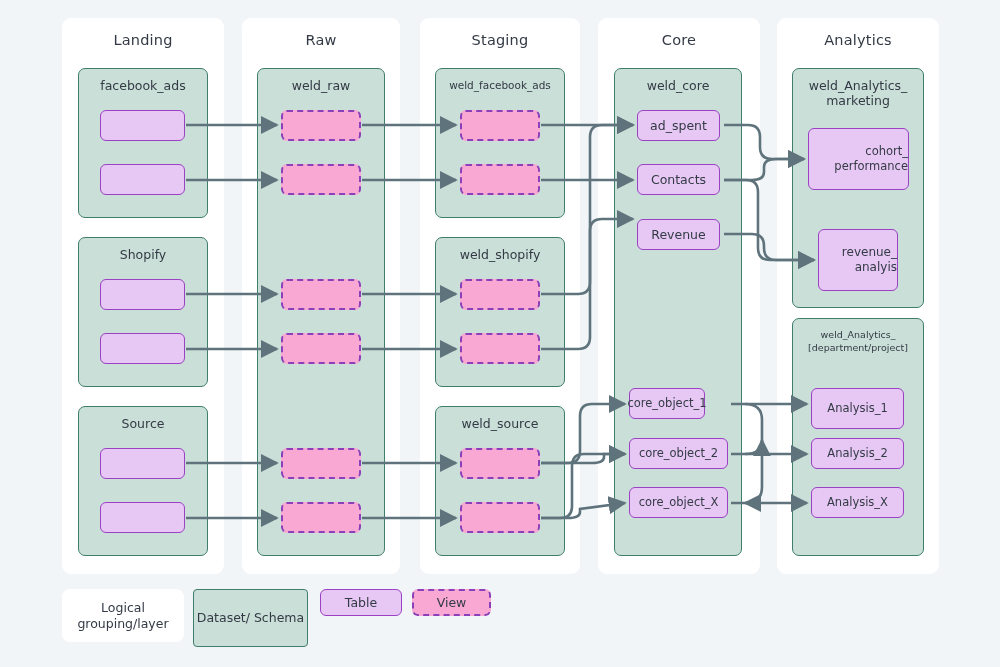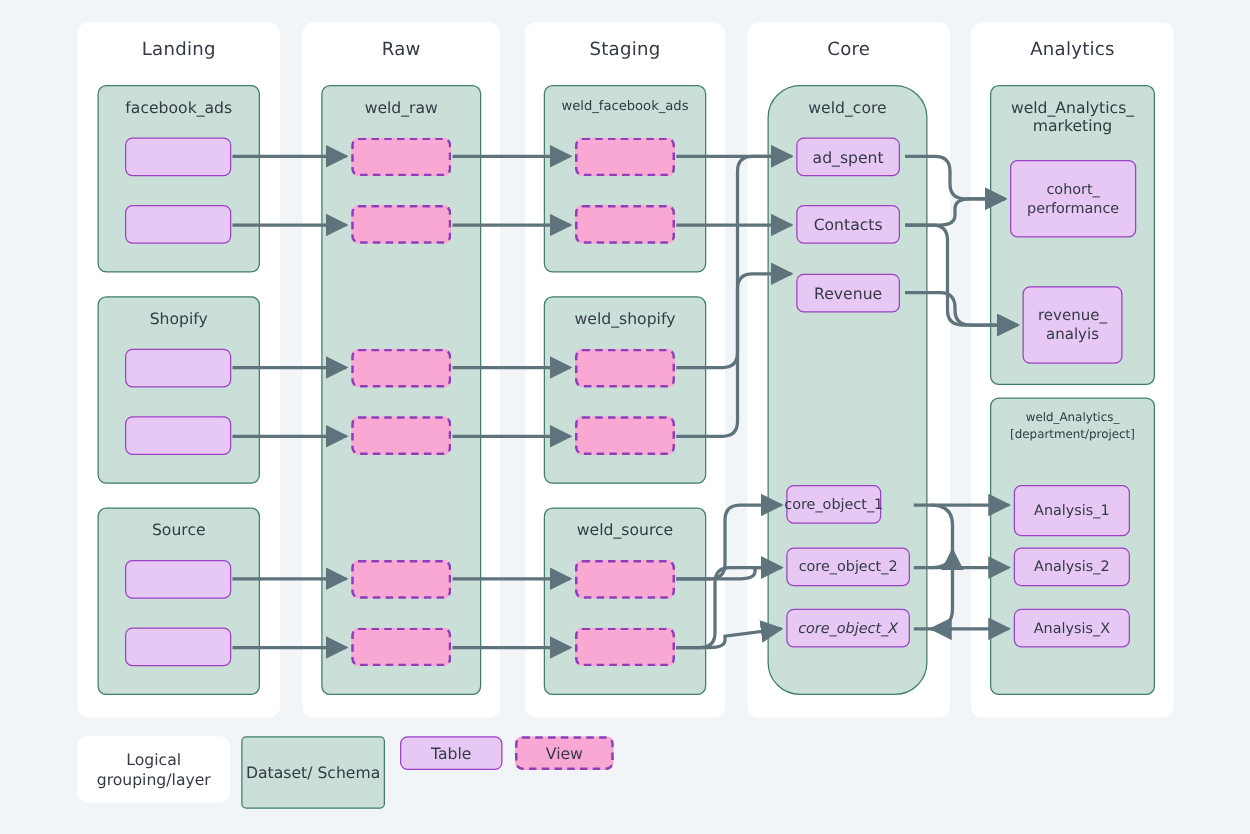--- a/index.html
+++ b/index.html
@@ -47,21 +47,21 @@
   .dataset-title.tiny{font-size:9.5px;line-height:13px;}
 
   
   .tbl{
     position:absolute;
     background:#e7c8f4;
     border:1.9px solid #9b41c4;
     border-radius:6px;
     box-sizing:border-box;
     display:flex;align-items:center;justify-content:center;
-    text-align:center;
+    text-align:right;
     font-size:12.5px;
     line-height:15px;
     color:#333a45;
   }
   
   .vw{
     position:absolute;
     background:#f9a8d4;
     border:2px dashed #8b3fb8;
     border-radius:6px;
@@ -153,29 +153,29 @@
   </div>
   <div class="vw" style="left:460px;top:279px;width:80px;height:31px;"></div>
   <div class="vw" style="left:460px;top:333px;width:80px;height:31px;"></div>
 
   <div class="dataset" style="left:435px;top:406px;width:130px;height:150px;">
     <div class="dataset-title">weld_source</div>
   </div>
   <div class="vw" style="left:460px;top:448px;width:80px;height:31px;"></div>
   <div class="vw" style="left:460px;top:502px;width:80px;height:31px;"></div>
 
-  <div class="dataset" style="left:614px;top:68px;width:128px;height:488px;border-radius:26px;">
+  <div class="dataset" style="left:614px;top:68px;width:128px;height:488px;">
     <div class="dataset-title">weld_core</div>
   </div>
   <div class="tbl" style="left:637px;top:110px;width:83px;height:31px;">ad_spent</div>
   <div class="tbl" style="left:637px;top:164px;width:83px;height:31px;">Contacts</div>
   <div class="tbl" style="left:637px;top:219px;width:83px;height:31px;">Revenue</div>
   <div class="tbl" style="left:629px;top:388px;width:76px;height:31px;font-size:11.5px;">core_object_1</div>
   <div class="tbl" style="left:629px;top:438px;width:99px;height:31px;font-size:11.5px;">core_object_2</div>
-  <div class="tbl" style="left:629px;top:487px;width:99px;height:31px;font-size:11.5px;font-style:italic;">core_object_X</div>
+  <div class="tbl" style="left:629px;top:487px;width:99px;height:31px;font-size:11.5px;">core_object_X</div>
 
   <div class="dataset" style="left:792px;top:68px;width:132px;height:240px;">
     <div class="dataset-title">weld_Analytics_ marketing</div>
   </div>
   <div class="tbl" style="left:808px;top:128px;width:101px;height:62px;font-size:11.5px;">cohort_ performance</div>
   <div class="tbl" style="left:818px;top:229px;width:80px;height:62px;font-size:12px;">revenue_ analyis</div>
 
   <div class="dataset" style="left:792px;top:318px;width:132px;height:238px;">
     <div class="dataset-title tiny">weld_Analytics_ [department/project]</div>
   </div>

